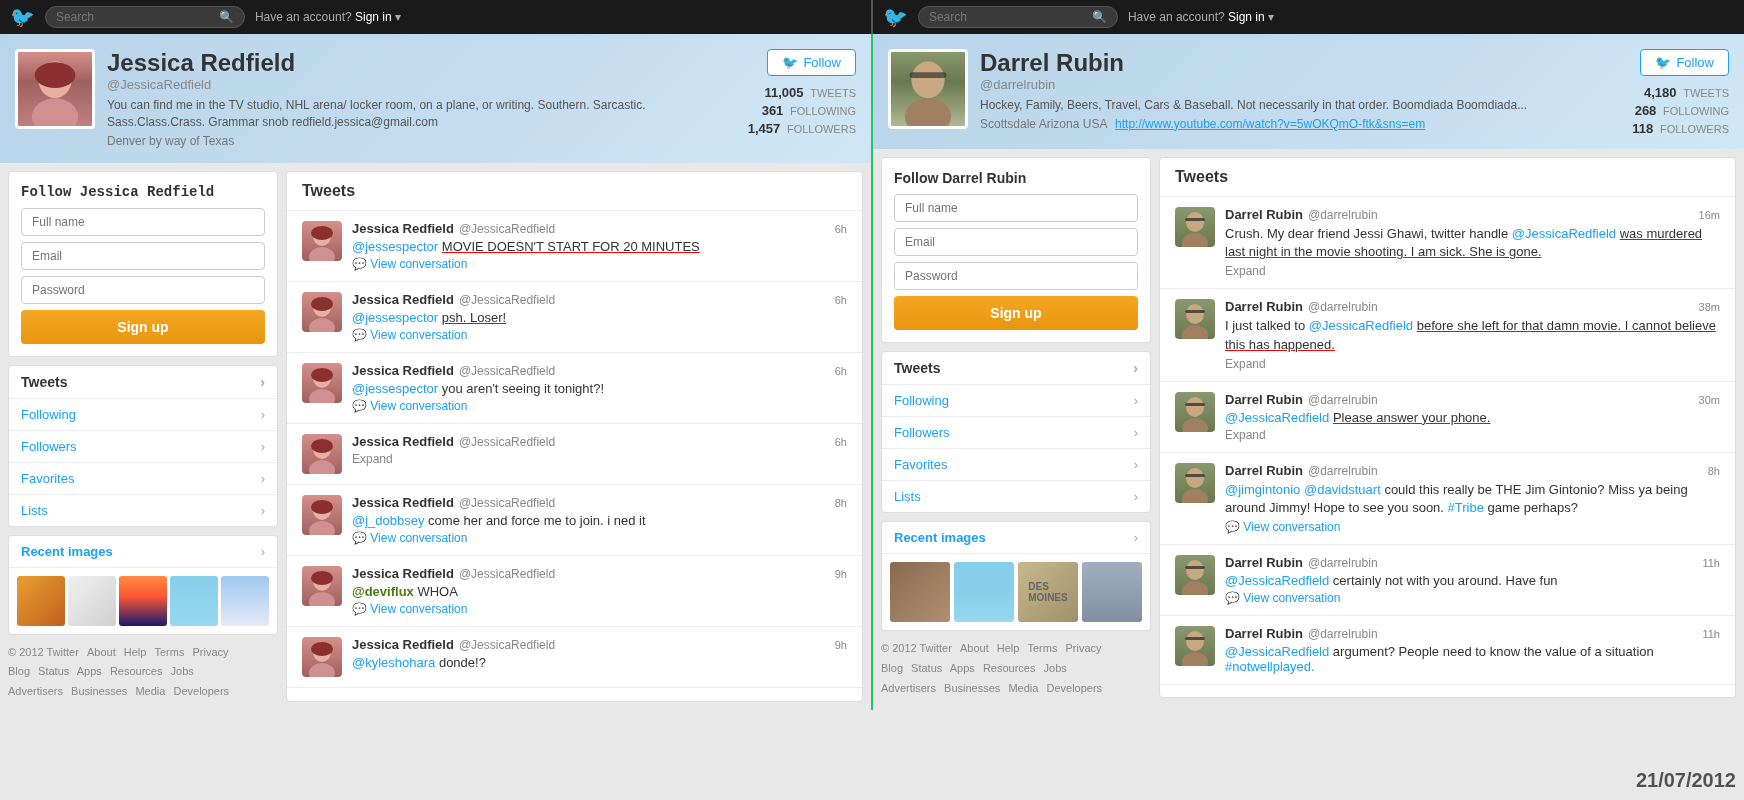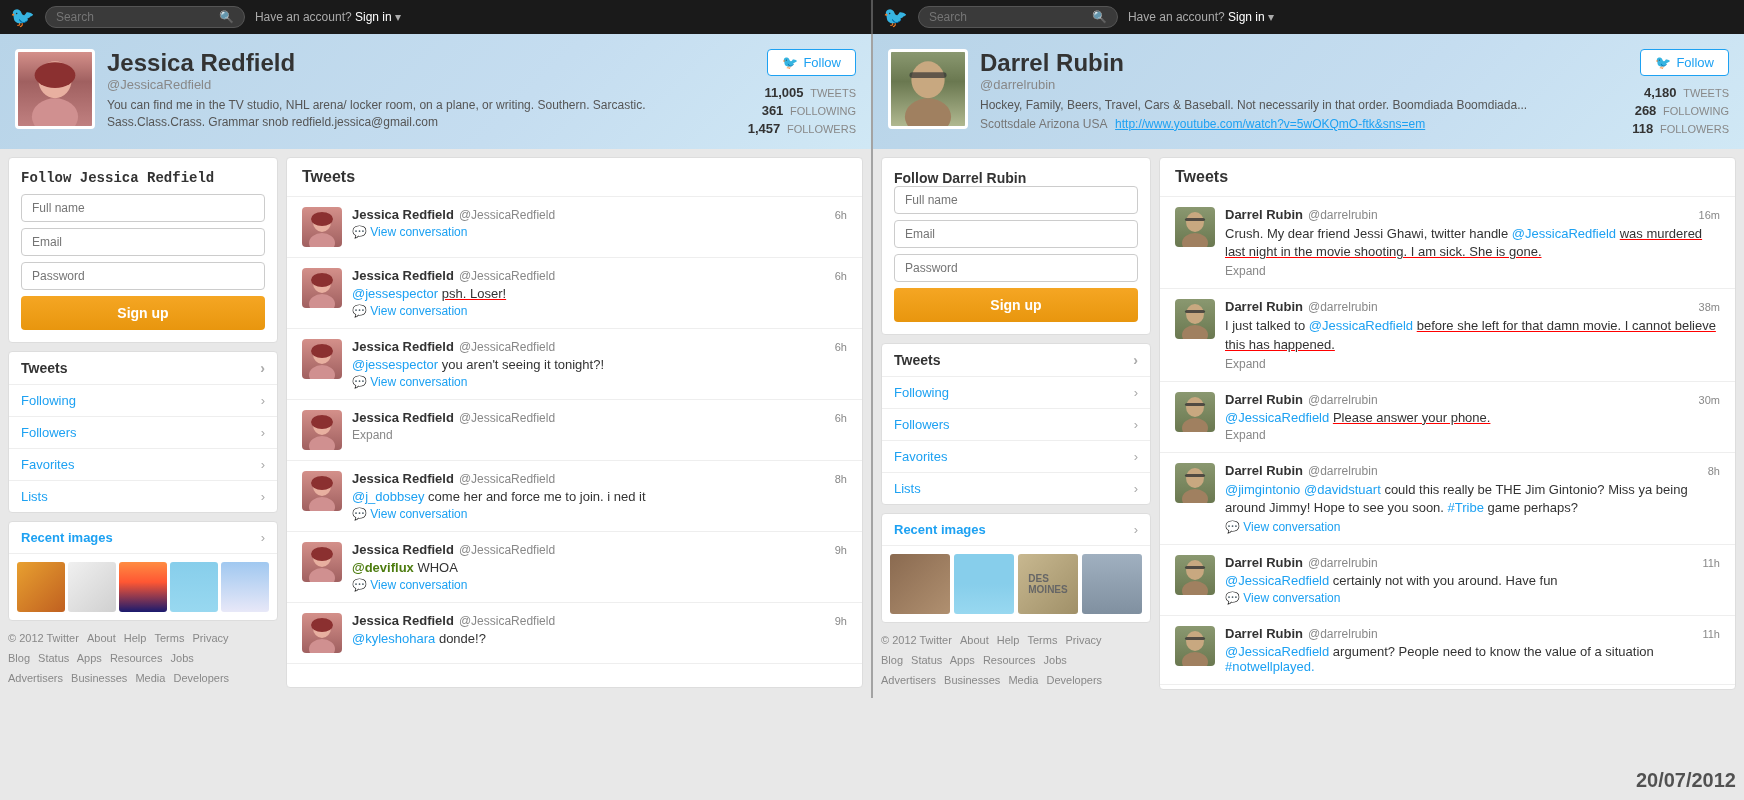--- a/index.html
+++ b/index.html
@@ -22,36 +22,37 @@
     <div style="background:#3a3a3a; border:1px solid #555; border-radius:14px; padding:3px 10px; display:flex; align-items:center; gap:5px; width:200px;">
       <input style="background: transparent; border: none; outline: none; color: rgb(204, 204, 204); font-size: 12px; width: 160px;" type="text" placeholder="Search">
       <span style="color:#aaa; font-size:12px;">🔍</span>
     </div>
     <span style="color:#aaa; font-size:12px;">Have an account? <a href="#" style="color:#fff; text-decoration:none;">Sign in</a> <span style="color:#aaa;">▾</span></span>
   </div>
 </div>
 
 <div style="display:flex; width:100%;">
 
-  <div style="flex:1; border-right:2px solid #a3a3a3;">
+  <div style="flex:1; border-right:2px solid #22c55e;">
 
     <div style="background: linear-gradient(135deg, #b8d4e8 0%, #c5ddf0 60%, #d0e8f5 100%); padding:15px; display:flex; gap:12px; align-items:flex-start; position:relative; min-height:115px;">
       <div style="width:80px;height:80px;border:3px solid #fff;border-radius:4px;overflow:hidden;flex-shrink:0;">
         <div style="width:100%;height:100%;background:linear-gradient(180deg,#d4908a 0%,#a06060 40%,#c08080 100%);display:flex;align-items:center;justify-content:center;">
           <svg width="80" height="80" viewBox="0 0 80 80">
             <ellipse cx="40" cy="30" rx="18" ry="20" fill="#e8b0a0"></ellipse>
             <ellipse cx="40" cy="70" rx="25" ry="20" fill="#d09090"></ellipse>
             <ellipse cx="40" cy="25" rx="22" ry="14" fill="#8b3030"></ellipse>
           </svg>
         </div>
       </div>
       <div style="flex:1;padding-right:140px;">
         <div style="font-size:24px;font-weight:bold;color:#333;">Jessica Redfield</div>
         <div style="color:#888;font-size:13px;margin-bottom:5px;">@JessicaRedfield</div>
         <div style="color:#555;font-size:12px;line-height:1.4;margin-bottom:3px;">You can find me in the TV studio, NHL arena/ locker room, on a plane, or writing. Southern. Sarcastic. Sass.Class.Crass. Grammar snob redfield.jessica@gmail.com</div>
+        <div style="color:#777;font-size:12px;">Denver by way of Texas</div>
       </div>
       <div style="position:absolute;right:15px;top:15px;display:flex;flex-direction:column;align-items:flex-end;gap:3px;">
         <button style="background:#fff;border:1px solid #1da1f2;color:#1da1f2;padding:5px 14px;border-radius:4px;cursor:pointer;font-size:13px;display:flex;align-items:center;gap:5px;margin-bottom:6px;">
           <span style="color:#1da1f2;">🐦</span>
           <span>Follow</span>
         </button>
         <div>
           <span style="font-weight:bold;color:#333;font-size:13px;">11,005</span>
           <span style="color:#888;font-size:11px;margin-left:3px;">TWEETS</span>
         </div>
@@ -145,20 +146,21 @@
                 <ellipse cx="20" cy="36" rx="13" ry="10" fill="#d09090"></ellipse>
                 <ellipse cx="20" cy="12" rx="11" ry="7" fill="#8b3030"></ellipse>
               </svg>
           </div>
           <div style="flex:1;">
             <div style="display:flex;align-items:baseline;gap:5px;margin-bottom:3px;">
               <span style="font-weight:bold;color:#333;font-size:13px;">Jessica Redfield</span>
               <span style="color:#888;font-size:12px;">@JessicaRedfield</span>
               <span style="color:#888;font-size:11px;margin-left:auto;">6h</span>
             </div>
+            <div style="font-size:13px;color:#333;"><a href="#" style="color:#1da1f2;text-decoration:none;">@jessespector</a> <span style="text-decoration:underline;text-decoration-color:red;">MOVIE DOESN'T START FOR 20 MINUTES</span></div>
             <div style="color:#1da1f2;font-size:12px;margin-top:3px;cursor:pointer;">💬 View conversation</div>
           </div>
         </div>
 
         <div style="padding:10px 15px;border-bottom:1px solid #eee;display:flex;gap:10px;">
           <div style="width:40px;height:40px;border-radius:4px;flex-shrink:0;background:linear-gradient(180deg,#d4908a 0%,#a06060 100%);overflow:hidden;">
             <svg width="40" height="40" viewBox="0 0 40 40">
                 <ellipse cx="20" cy="15" rx="9" ry="10" fill="#e8b0a0"></ellipse>
                 <ellipse cx="20" cy="36" rx="13" ry="10" fill="#d09090"></ellipse>
                 <ellipse cx="20" cy="12" rx="11" ry="7" fill="#8b3030"></ellipse>
@@ -310,21 +312,21 @@
           <span style="color:#888;font-size:11px;margin-left:3px;">FOLLOWERS</span>
         </div>
       </div>
     </div>
 
     <div style="display:flex;gap:8px;padding:8px;background:#e8e8e8;">
 
       <div style="width:270px;flex-shrink:0;display:flex;flex-direction:column;gap:8px;">
 
         <div style="background:#fff;border:1px solid #ddd;border-radius:4px;padding:12px;">
-          <div style="font-size:14px;font-weight:bold;color:#333;margin-bottom:0;">Follow Darrel Rubin</div>
+          <div style="font-size:14px;font-weight:bold;color:#333;margin-bottom:8px;">Follow Darrel Rubin</div>
           <input type="text" style="width: 100%; border: 1px solid rgb(204, 204, 204); border-radius: 4px; padding: 6px 10px; font-size: 12px; color: rgb(153, 153, 153); margin-bottom: 6px; outline: none;" placeholder="Full name">
           <input type="text" style="width: 100%; border: 1px solid rgb(204, 204, 204); border-radius: 4px; padding: 6px 10px; font-size: 12px; color: rgb(153, 153, 153); margin-bottom: 6px; outline: none;" placeholder="Email">
           <input type="password" style="width: 100%; border: 1px solid rgb(204, 204, 204); border-radius: 4px; padding: 6px 10px; font-size: 12px; color: rgb(153, 153, 153); margin-bottom: 6px; outline: none;" placeholder="Password">
           <button style="width:100%;background:linear-gradient(180deg,#f5a623 0%,#e8960e 100%);border:none;border-radius:4px;padding:9px;color:#fff;font-size:14px;font-weight:bold;cursor:pointer;">Sign up</button>
         </div>
 
         <div style="background:#fff;border:1px solid #ddd;border-radius:4px;overflow:hidden;">
           <div style="padding:8px 12px;font-size:14px;font-weight:bold;color:#333;border-bottom:1px solid #eee;display:flex;align-items:center;justify-content:space-between;cursor:pointer;">
             <span>Tweets</span>
             <span style="color:#aaa;">›</span>
@@ -505,13 +507,13 @@
               <span style="color:#888;font-size:11px;margin-left:auto;">11h</span>
             </div>
             <div style="font-size:13px;color:#333;"><a href="#" style="color:#1da1f2;text-decoration:none;">@JessicaRedfield</a> argument? People need to know the value of a situation <a href="#" style="color:#1da1f2;text-decoration:none;">#notwellplayed.</a></div>
           </div>
         </div>
       </div>
     </div>
   </div>
 </div>
 
-<div style="position:fixed;bottom:8px;right:8px;font-size:20px;font-weight:bold;color:rgba(0,0,0,0.65);font-family:Arial;">20/07/2012</div>
+<div style="position:fixed;bottom:8px;right:8px;font-size:20px;font-weight:bold;color:rgba(0,0,0,0.65);font-family:Arial;">21/07/2012</div>
 
 </body></html>

